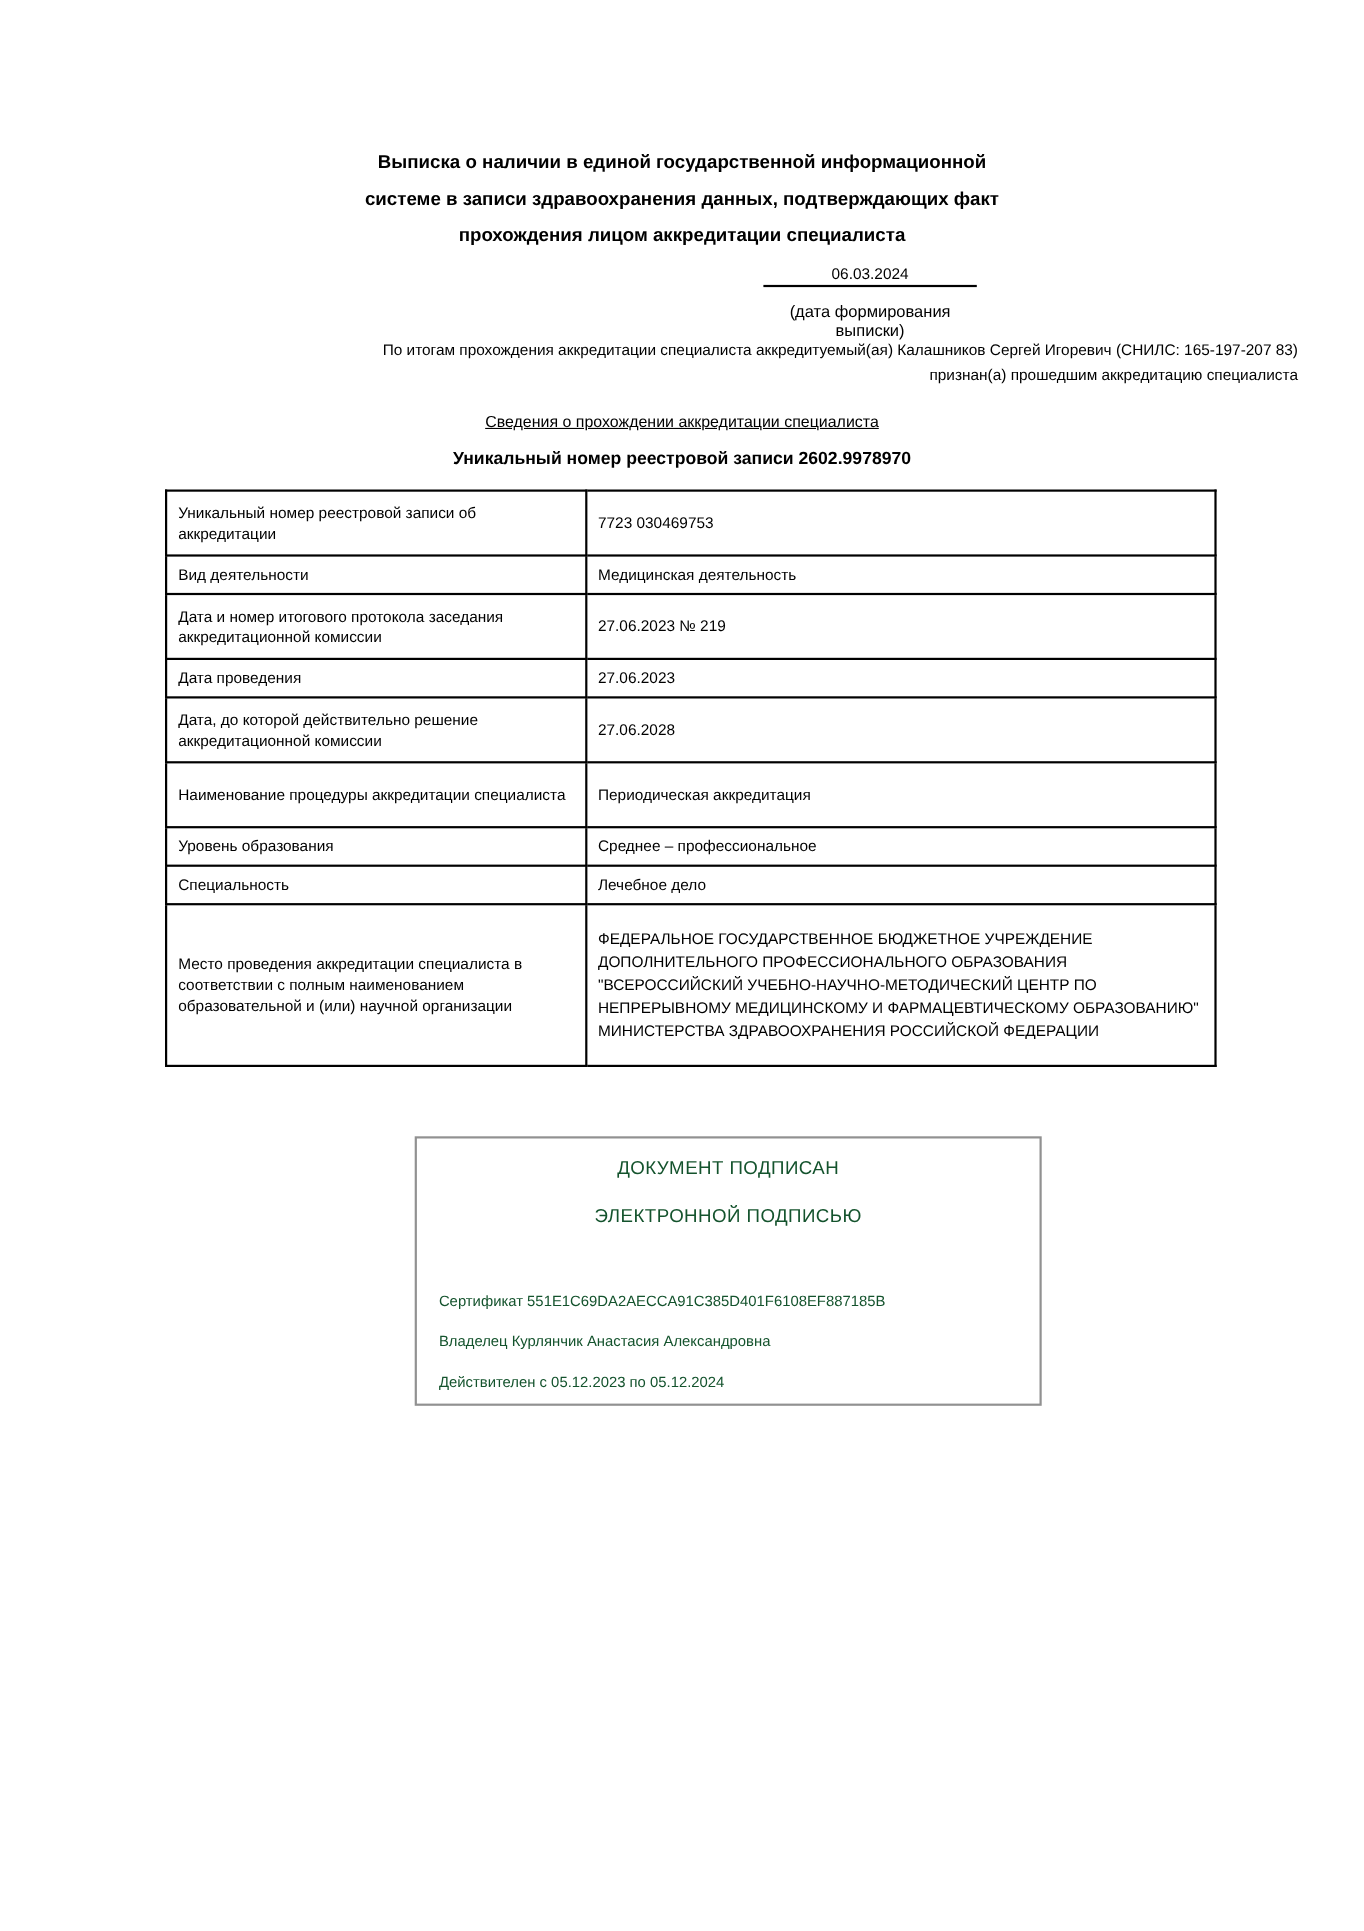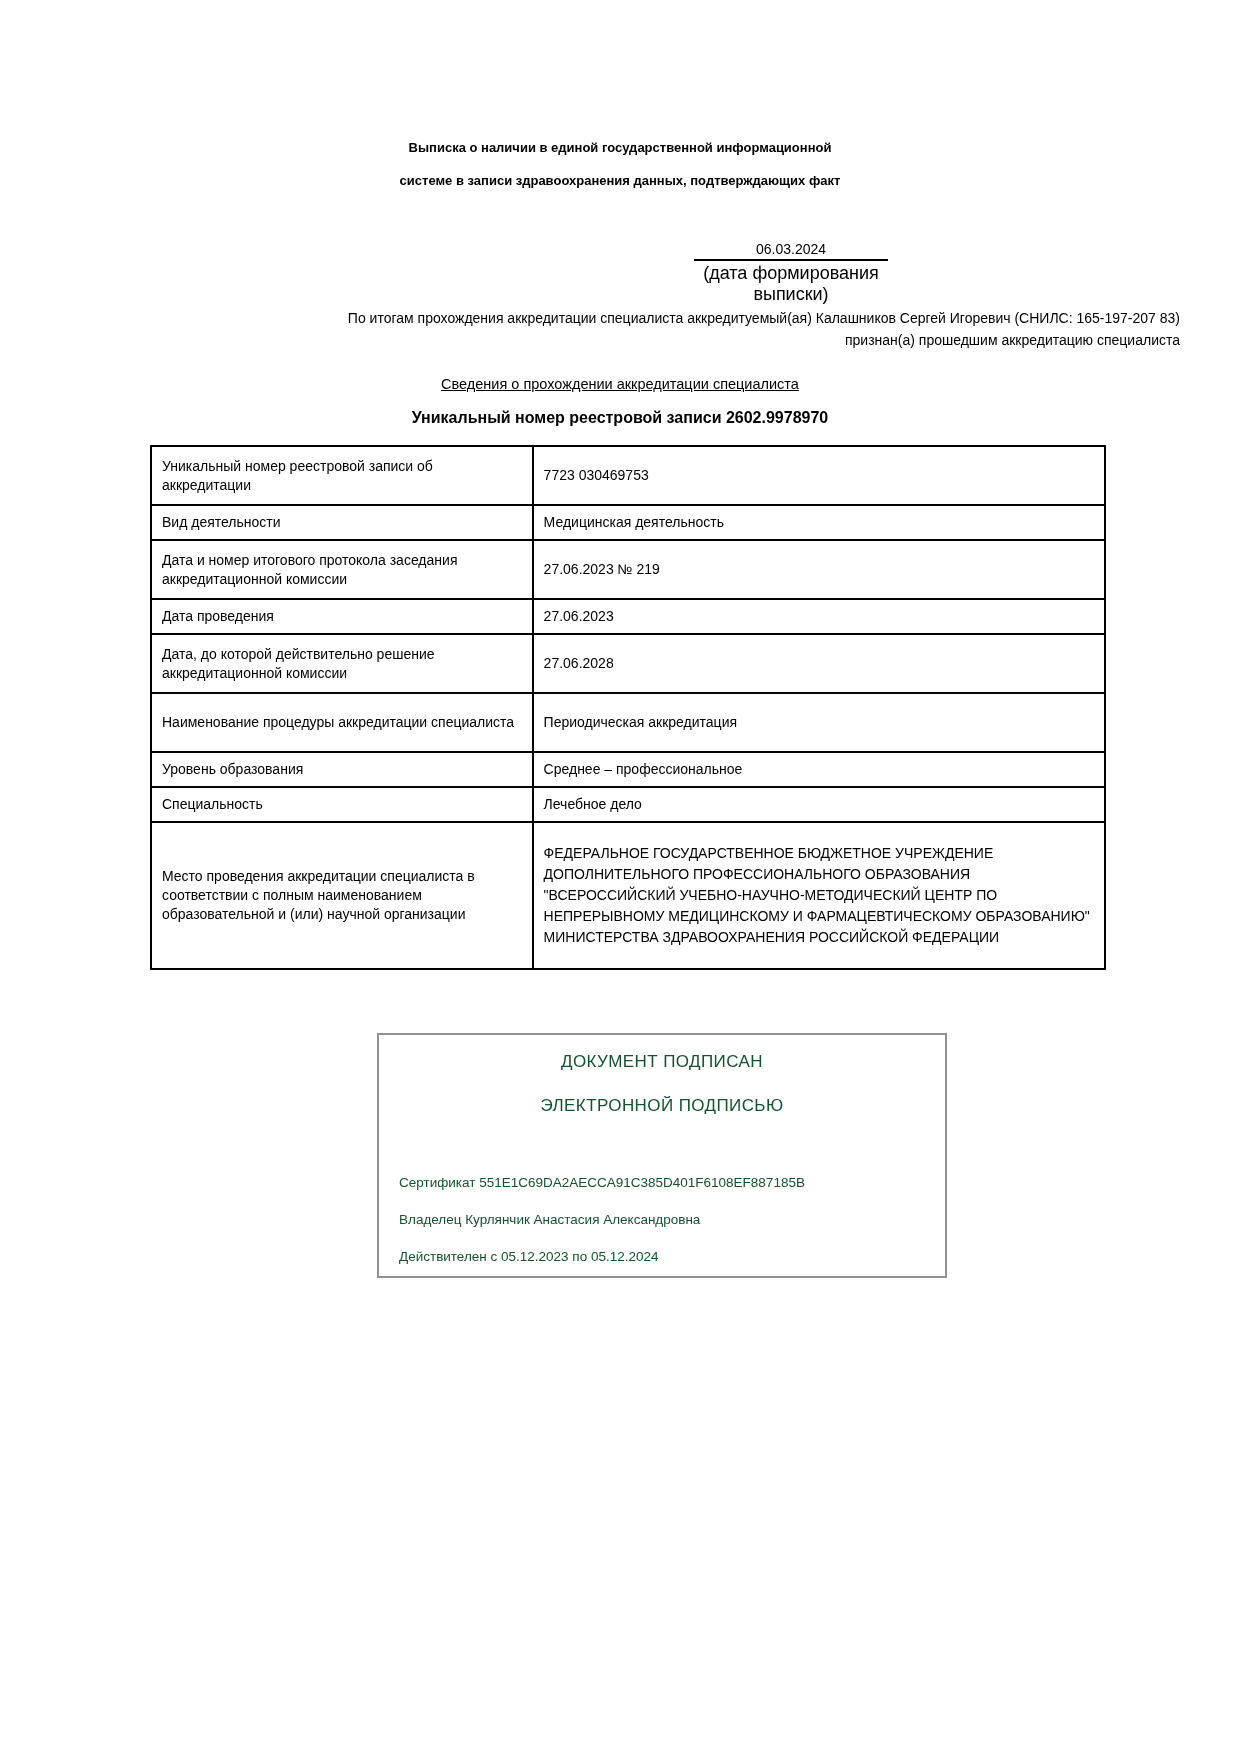--- a/index.html
+++ b/index.html
@@ -7,28 +7,28 @@
     position:relative;
     width:1240px;
     height:1755px;
     background:#ffffff;
     font-family:"Liberation Sans", sans-serif;
     color:#000000;
     overflow:hidden;
   }
   .title {
     position:absolute; top:131px; left:0; width:1240px;
-    text-align:center; font-weight:bold; font-size:13px; line-height:33px;
+    text-align:center; font-weight:bold; font-size:17px; line-height:33px;
   }
   .date-block {
     position:absolute; top:241px; left:694px; width:194px;
     text-align:center; font-size:14px;
   }
   .date-value { border-bottom:2px solid #000000; padding-bottom:2px; }
-  .date-caption { font-size:18px; padding-top:2px; }
+  .date-caption { font-size:15px; padding-top:14px; }
   .intro {
     position:absolute; top:307px; left:60px; width:1120px;
     text-align:right; font-size:14px; line-height:22px;
   }
   .section-heading {
     position:absolute; top:376px; left:0; width:1240px;
     text-align:center; font-size:14.5px;
   }
   .section-heading span { text-decoration:underline; }
   .registry-heading {
@@ -66,20 +66,21 @@
   .sig-details div { margin-bottom:18px; }
 </style>
 </head>
 <body>
 
 <div class="page">
 
   <div class="title">
     <div>Выписка о наличии в единой государственной информационной</div>
     <div>системе в записи здравоохранения данных, подтверждающих факт</div>
+    <div>прохождения лицом аккредитации специалиста</div>
   </div>
 
   <div class="date-block">
     <div class="date-value">06.03.2024</div>
     <div class="date-caption">(дата формирования выписки)</div>
   </div>
 
   <div class="intro">
     <div>По итогам прохождения аккредитации специалиста аккредитуемый(ая) Калашников Сергей Игоревич (СНИЛС: 165-197-207 83)</div>
     <div>признан(а) прошедшим аккредитацию специалиста</div>

